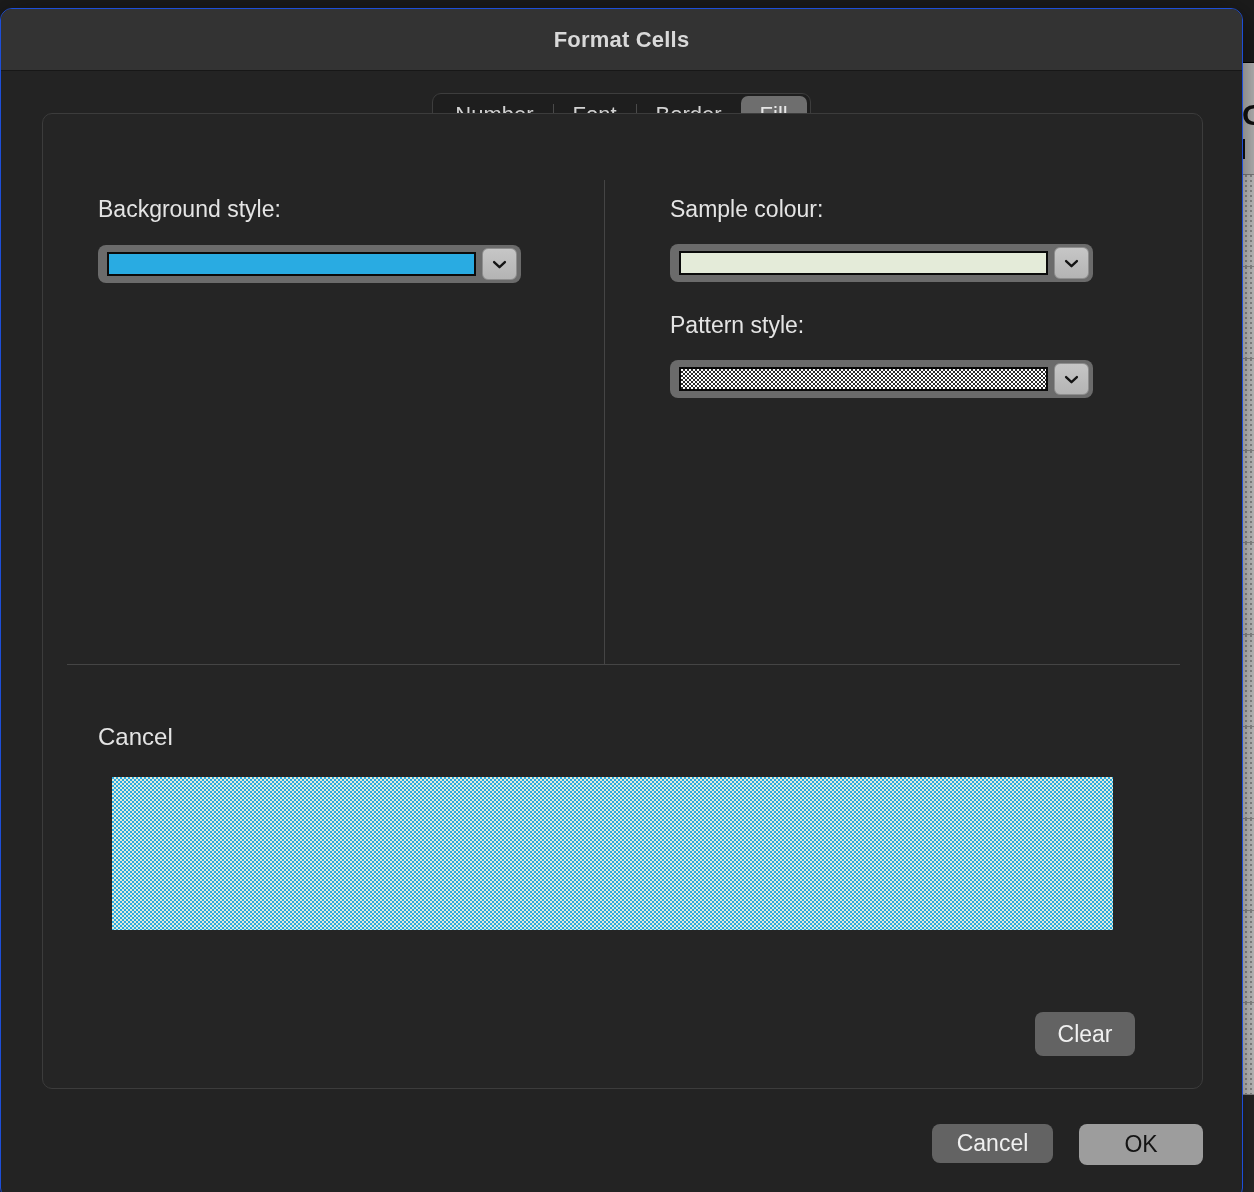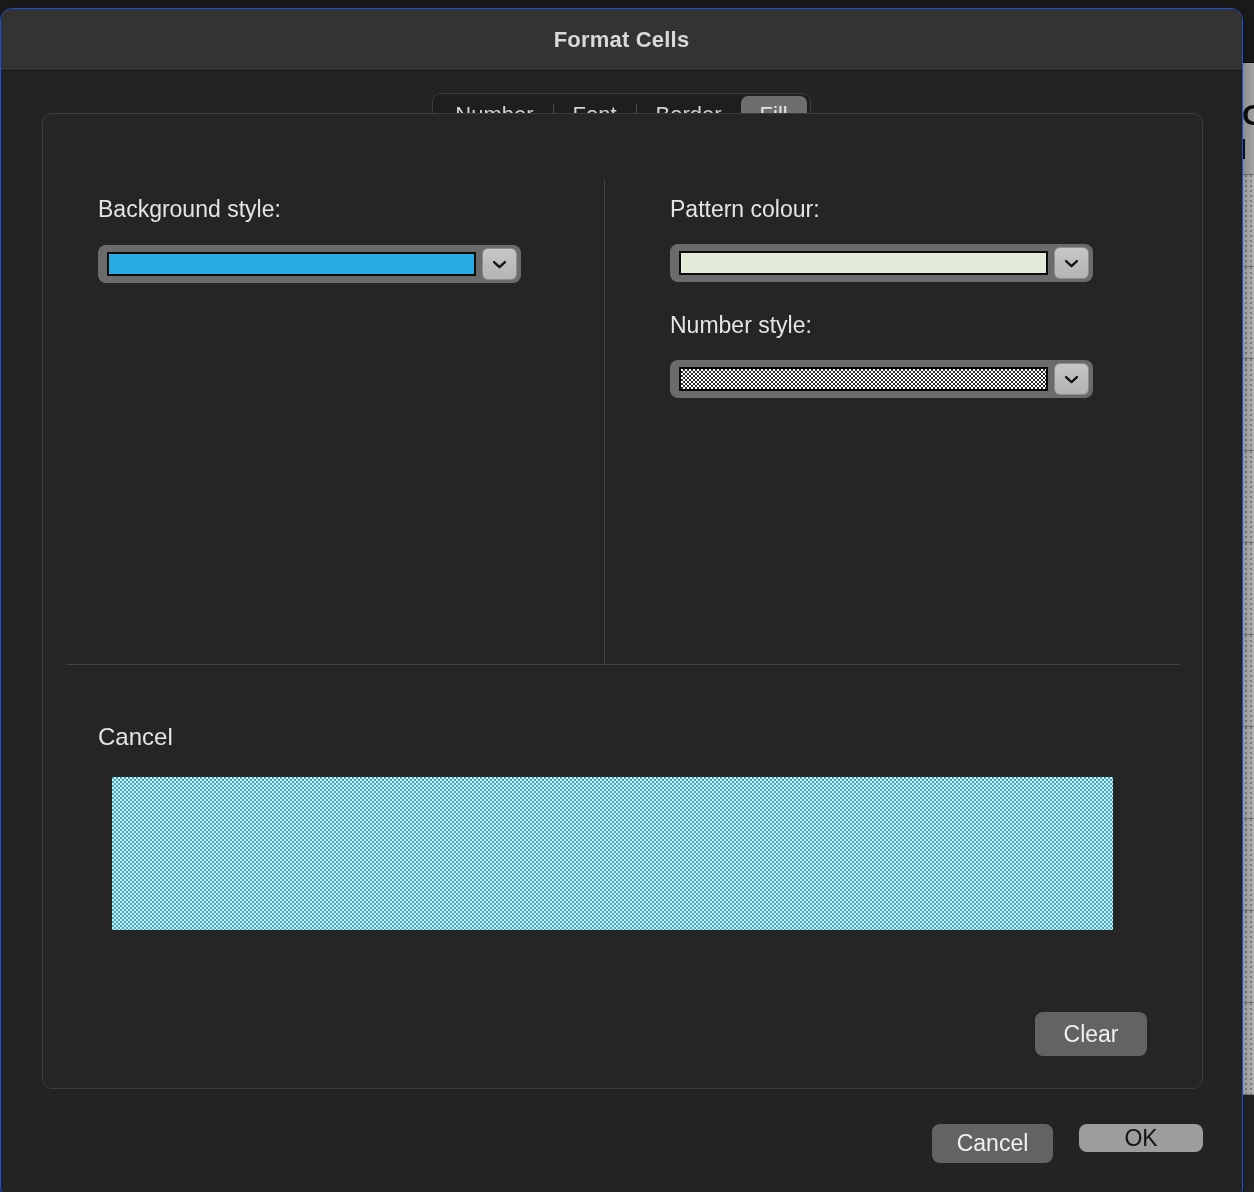--- a/index.html
+++ b/index.html
@@ -261,48 +261,48 @@
 
     <div class="picker" id="bg-picker" style="left:55px; top:131px; width:423px;">
       <div class="swatch" id="bg-swatch" style="background: rgb(41, 171, 226);"></div>
       <div class="dropbtn">
         <svg class="chev" viewBox="0 0 16 10">
           <path d="M2 2.3 L8 8 L14 2.3" fill="none" stroke="#141414" stroke-width="2.6" stroke-linecap="round" stroke-linejoin="round"></path>
         </svg>
       </div>
     </div>
 
-    <div class="section-label" style="left:627px; top:82px;">Pattern colour:</div>
+    <div class="section-label" style="left:627px; top:82px;">Sample colour:</div>
 
     <div class="picker" id="pc-picker" style="left:627px; top:130px; width:423px;">
       <div class="swatch" id="pc-swatch" style="background: rgb(228, 235, 217);"></div>
       <div class="dropbtn">
         <svg class="chev" viewBox="0 0 16 10">
           <path d="M2 2.3 L8 8 L14 2.3" fill="none" stroke="#141414" stroke-width="2.6" stroke-linecap="round" stroke-linejoin="round"></path>
         </svg>
       </div>
     </div>
 
-    <div class="section-label" style="left:627px; top:198px;">Number style:</div>
+    <div class="section-label" style="left:627px; top:198px;">Pattern style:</div>
 
     <div class="picker" id="ps-picker" style="left:627px; top:246px; width:423px;">
       <div class="swatch" id="ps-swatch" style="background-image: linear-gradient(45deg, rgb(43, 43, 43) 25%, transparent 25%, transparent 75%, rgb(43, 43, 43) 75%), linear-gradient(45deg, rgb(43, 43, 43) 25%, transparent 25%, transparent 75%, rgb(43, 43, 43) 75%); background-color: rgb(255, 255, 255); background-size: 4px 4px; background-position: 0px 0px, 2px 2px;"></div>
       <div class="dropbtn">
         <svg class="chev" viewBox="0 0 16 10">
           <path d="M2 2.3 L8 8 L14 2.3" fill="none" stroke="#141414" stroke-width="2.6" stroke-linecap="round" stroke-linejoin="round"></path>
         </svg>
       </div>
     </div>
 
     <div class="vdivider" style="left:561px; top:66px; height:485px;"></div>
     <div class="hdivider" style="left:24px; top:550px; width:1113px;"></div>
 
     <div class="section-label" style="left:55px; top:609px; font-size:24px;">Cancel</div>
 
     <div id="sample-swatch" style="left: 69px; top: 663px; width: 1001px; height: 153px; background-color: rgb(41, 171, 226); background-image: linear-gradient(45deg, rgb(228, 235, 217) 25%, transparent 25%, transparent 75%, rgb(228, 235, 217) 75%), linear-gradient(45deg, rgb(228, 235, 217) 25%, transparent 25%, transparent 75%, rgb(228, 235, 217) 75%); background-size: 4px 4px; background-position: 0px 0px, 2px 2px;"></div>
 
-    <div class="btn btn-grey" style="left:992px; top:898px; width:112px; height:44px;">Clear</div>
+    <div class="btn btn-grey" style="left:992px; top:898px; width:100px; height:44px;">Clear</div>
   </div>
 
   <div class="btn btn-grey" style="left:931px; top:1115px; width:121px; height:39px;">Cancel</div>
 
-  <div class="btn btn-light" style="left:1078px; top:1115px; width:124px; height:28px;">OK</div>
+  <div class="btn btn-light" style="left:1078px; top:1115px; width:124px; height:41px;">OK</div>
 </div>
 
 </body></html>

